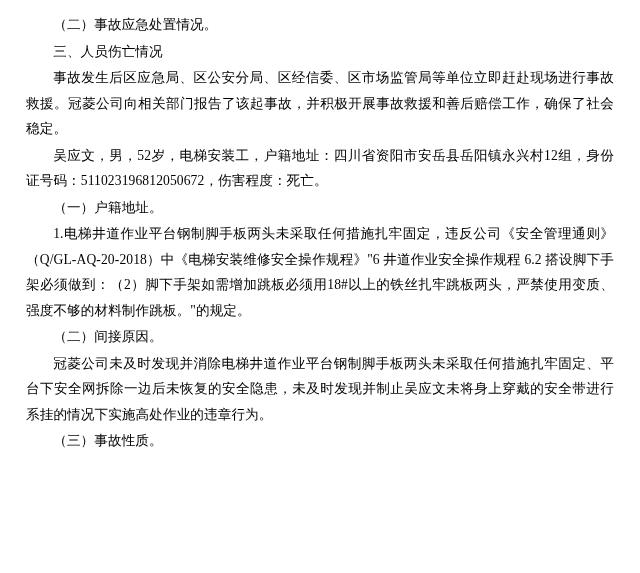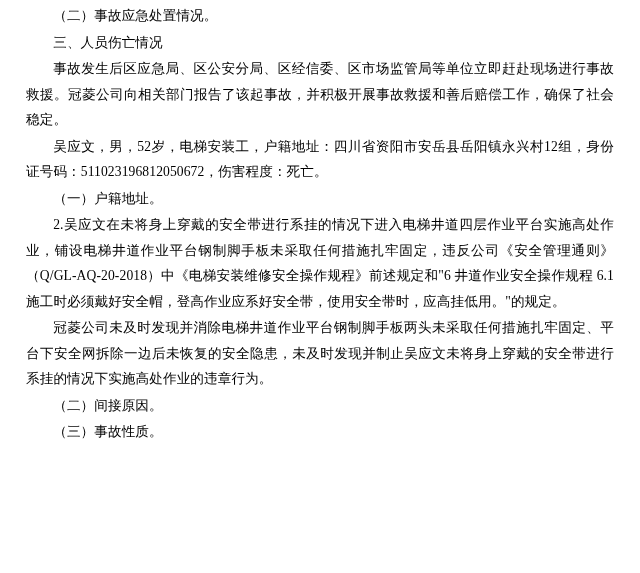--- a/index.html
+++ b/index.html
@@ -11,21 +11,21 @@
     width: 640px;
     height: 573px;
     font-family: "Liberation Serif", "DejaVu Serif", serif;
     color: #000000;
     overflow: hidden;
   }
   .page {
     width: 640px;
     height: 573px;
     box-sizing: border-box;
-    padding: 3px 26px 0 26px;
+    padding: 12px 26px 0 26px;
     position: relative;
   }
   .para {
     font-size: 13.6px;
     line-height: 25.5px;
     text-align: justify;
     text-justify: inter-ideograph;
     margin: 0 0 1px 0;
     letter-spacing: 0.1px;
   }
@@ -45,22 +45,22 @@
 
   <p class="para indent2">三、人员伤亡情况</p>
 
   <p class="para indent2">事故发生后区应急局、区公安分局、区经信委、区市场监管局等单位立即赶赴现场进行事故救援。冠菱公司向相关部门报告了该起事故，并积极开展事故救援和善后赔偿工作，确保了社会稳定。</p>
 
   <p class="para indent2 tight">吴应文，男，52岁，电梯安装工，户籍地址：四川省资阳市安岳县岳阳镇永兴村12组，身份证号码：511023196812050672，伤害程度：死亡。</p>
 
 
   <p class="para indent2">（一）户籍地址。</p>
 
+  <p class="para indent2 tight">1.电梯井道作业平台钢制脚手板两头未采取任何措施扎牢固定，违反公司《安全管理通则》（Q/GL-AQ-20-2018）中《电梯安装维修安全操作规程》"6 井道作业安全操作规程 6.2 搭设脚下手架必须做到：（2）脚下手架如需增加跳板必须用18#以上的铁丝扎牢跳板两头，严禁使用变质、强度不够的材料制作跳板。"的规定。</p>
 
-  <p class="para indent2 tight">2.吴应文在未将身上穿戴的安全带进行系挂的情况下进入电梯井道四层作业平台实施高处作业，铺设电梯井道作业平台钢制脚手板未采取任何措施扎牢固定，违反公司《安全管理通则》（Q/GL-AQ-20-2018）中《电梯安装维修安全操作规程》前述规定和"6 井道作业安全操作规程 6.1 施工时必须戴好安全帽，登高作业应系好安全带，使用安全带时，应高挂低用。"的规定。</p>
+
+  <p class="para indent2">（二）间接原因。</p>
 
   <p class="para indent2 tight">冠菱公司未及时发现并消除电梯井道作业平台钢制脚手板两头未采取任何措施扎牢固定、平台下安全网拆除一边后未恢复的安全隐患，未及时发现并制止吴应文未将身上穿戴的安全带进行系挂的情况下实施高处作业的违章行为。</p>
-
-  <p class="para indent2">（二）间接原因。</p>
 
   <p class="para indent2">（三）事故性质。</p>
 
 </div>
 
 </body></html>

